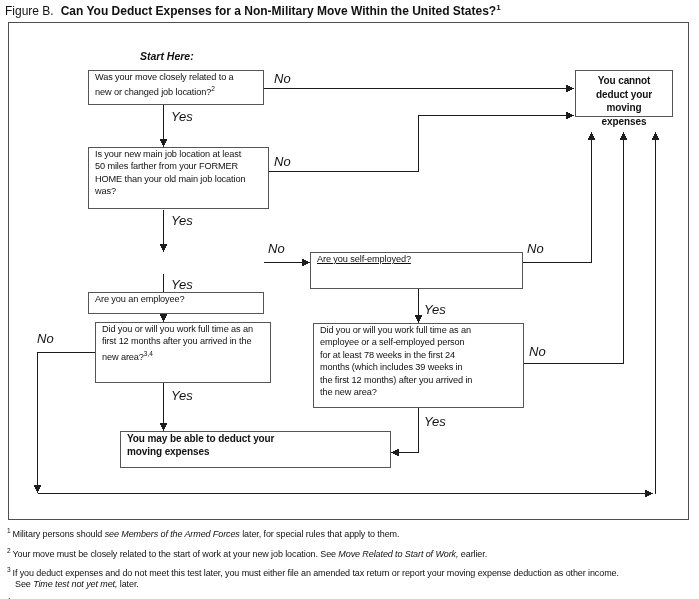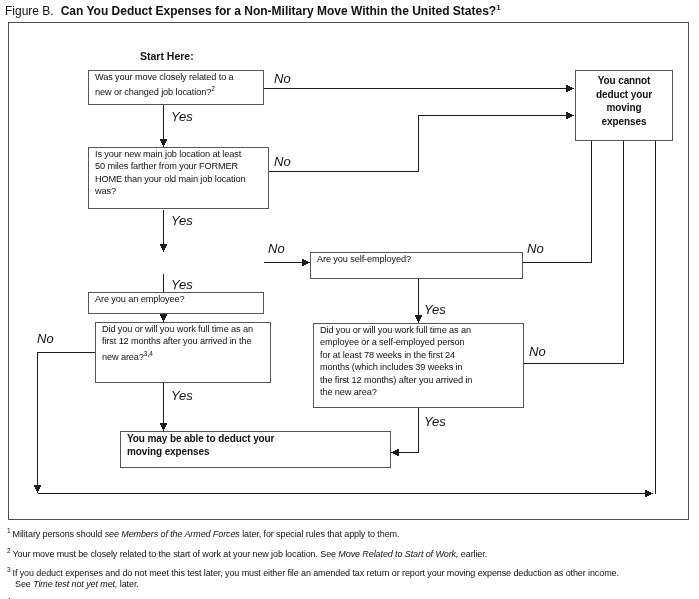--- a/index.html
+++ b/index.html
@@ -13,21 +13,21 @@
          border:1px solid #4f4f4f;box-sizing:border-box;background:#fff;}
   .box{position:absolute;box-sizing:border-box;background:#fff;border:1px solid #565656;
        font-size:9.2px;line-height:12.4px;letter-spacing:-0.12px;
        padding:0 3px 0 6px;z-index:2;}
   .box .line{white-space:nowrap;}
   .box sup{font-size:6.5px;letter-spacing:0;}
   .box.bold{font-weight:700;font-size:10px;line-height:13px;letter-spacing:-0.1px;}
   .box.center{text-align:center;padding:3px 2px 0 2px;line-height:13.5px;}
   .lbl{position:absolute;font-style:italic;font-size:13px;line-height:10px;
        color:#111;z-index:3;white-space:nowrap;}
-  .start{position:absolute;left:140px;top:50px;font-weight:700;
+  .start{position:absolute;left:140px;top:50px;font-style:italic;font-weight:700;
          font-size:10.5px;z-index:3;}
   svg.wires{position:absolute;left:0;top:0;z-index:1;}
   svg.wires path{stroke:#1c1c1c;stroke-width:1.1;fill:none;}
   svg.wires polygon{fill:#1c1c1c;stroke:none;}
   .footnotes{position:absolute;left:7px;top:525px;width:690px;font-size:9px;
              line-height:11px;letter-spacing:-0.1px;}
   .footnote{margin-bottom:4.5px;padding-left:8px;white-space:nowrap;}
   .footnote sup{font-size:6.5px;margin-left:-8px;margin-right:2px;}
   .footnote .it{font-style:italic;}
 </style>
@@ -106,21 +106,21 @@
   <div class="line">Is your new main job location at least</div>
   <div class="line">50 miles farther from your FORMER</div>
   <div class="line">HOME than your old main job location</div>
   <div class="line">was?</div>
 </div>
 
 <div class="box" style="left:88px;top:252px;width:176px;height:22px;margin-top:40px;">
   <div class="line">Are you an employee?</div>
 </div>
 
-<div class="box" style="left:310px;top:252px;width:213px;height:27px;">
+<div class="box" style="left:310px;top:252px;width:213px;height:37px;text-decoration:underline;">
   <div class="line">Are you self-employed?</div>
 </div>
 
 <div class="box" style="left:95px;top:322px;width:176px;height:61px;">
   <div class="line">Did you or will you work full time as an</div>
   <div class="line">first 12 months after you arrived in the</div>
   <div class="line"><span>new area?</span><sup>3,4</sup></div>
 </div>
 
 <div class="box" style="left:313px;top:323px;width:211px;height:85px;">
@@ -130,21 +130,21 @@
   <div class="line">months (which includes 39 weeks in</div>
   <div class="line">the first 12 months) after you arrived in</div>
   <div class="line">the new area?</div>
 </div>
 
 <div class="box bold" style="left:120px;top:431px;width:271px;height:37px;">
   <div class="line">You may be able to deduct your</div>
   <div class="line">moving expenses</div>
 </div>
 
-<div class="box bold center" style="left:575px;top:70px;width:98px;height:71px;">
+<div class="box bold center" style="left:575px;top:70px;width:98px;height:47px;">
   <div class="line">You cannot</div>
   <div class="line">deduct your</div>
   <div class="line">moving</div>
   <div class="line">expenses</div>
 </div>
 
 <span class="lbl" style="left:274px;top:74px;">No</span>
 <span class="lbl" style="left:171px;top:112px;">Yes</span>
 <span class="lbl" style="left:274px;top:157px;">No</span>
 <span class="lbl" style="left:171px;top:216px;">Yes</span>

